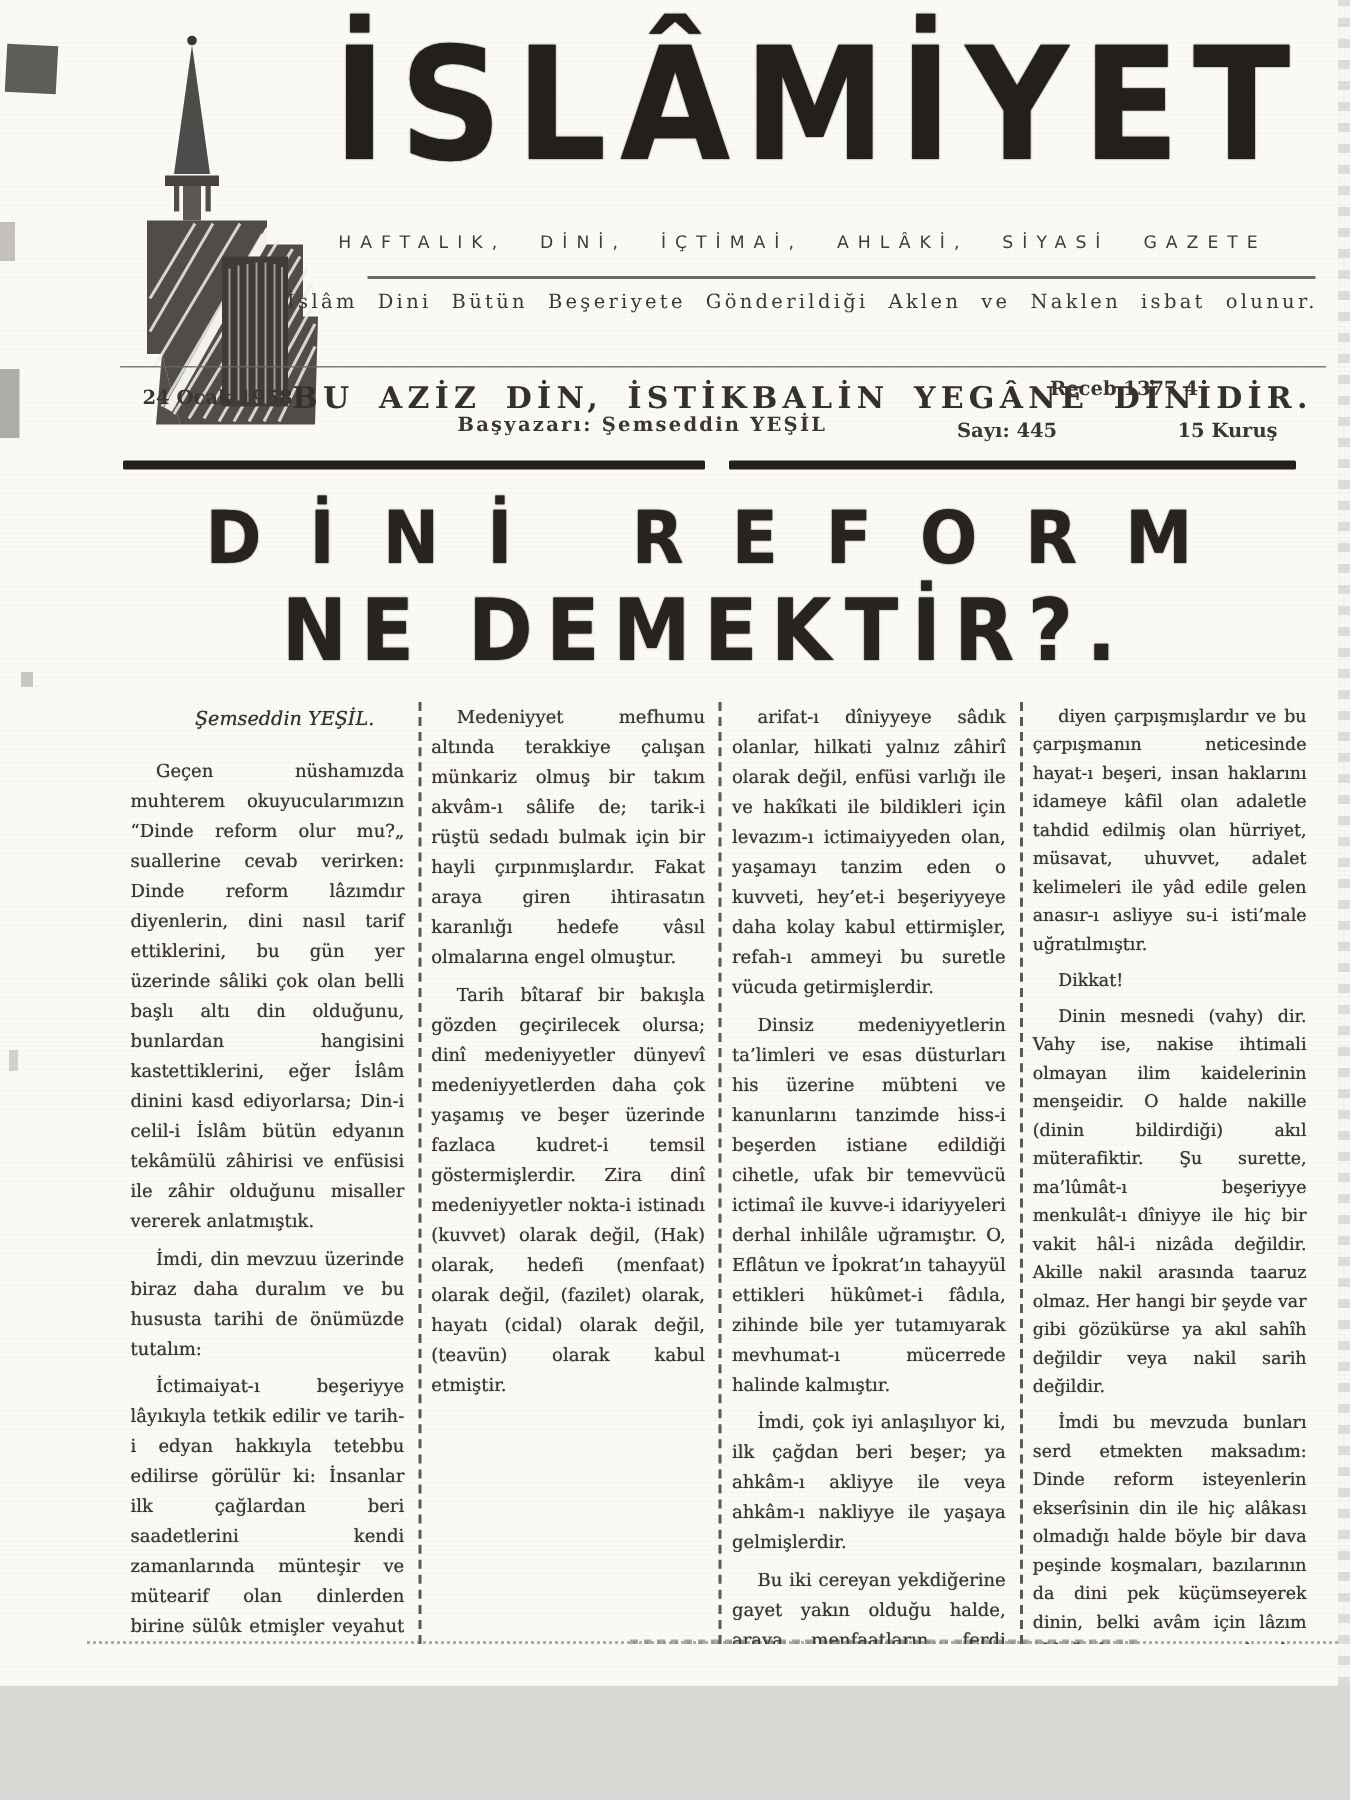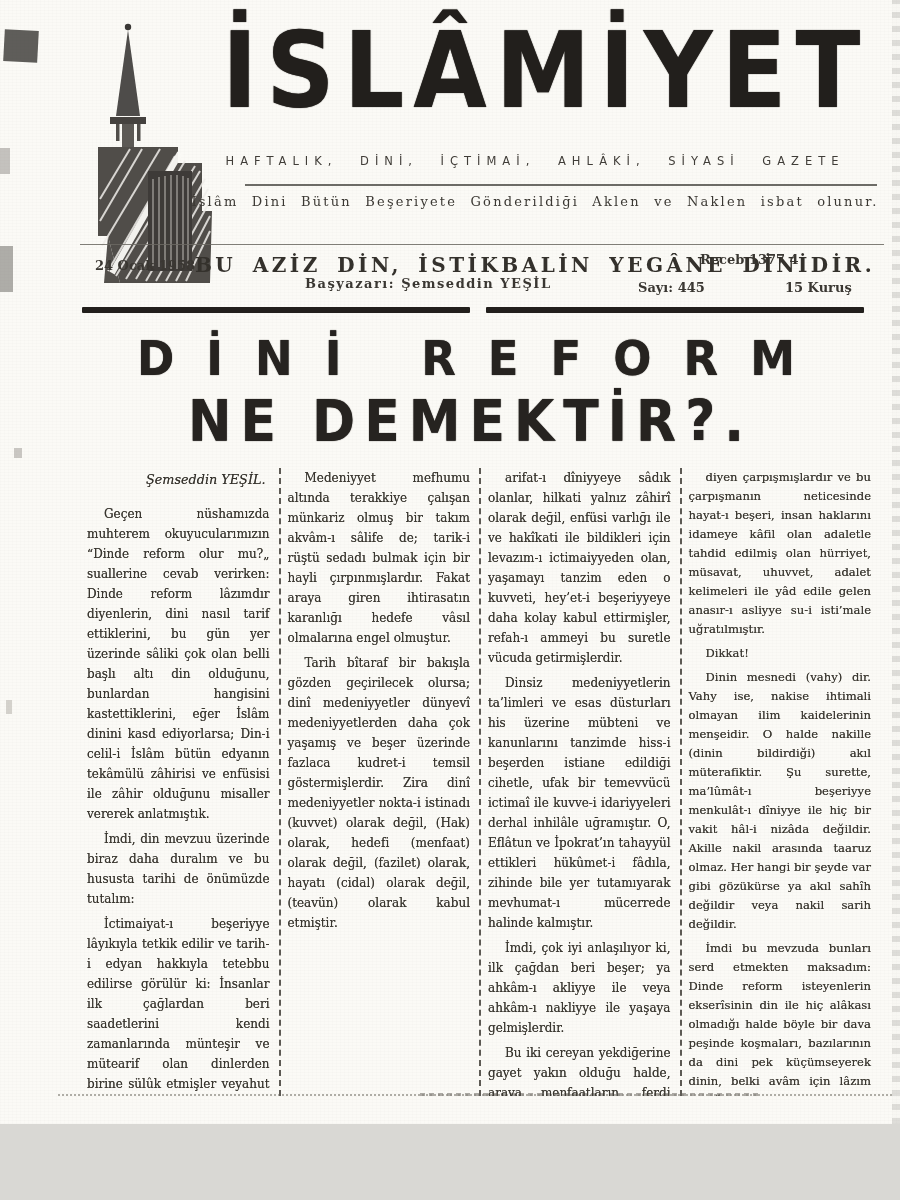--- a/index.html
+++ b/index.html
@@ -61,21 +61,21 @@
   .hl1{font-size:45px;letter-spacing:32px;padding-left:32px;white-space:nowrap;transform:scaleY(1.08);}
   .hl2{font-size:52px;letter-spacing:9px;padding-left:9px;margin-top:6px;white-space:nowrap;transform:scaleY(1.1);}
   
   .columns{position:absolute;left:80px;top:468px;width:800px;height:628px;display:flex;overflow:hidden;}
   .col{flex:1 1 0;padding:0 9px 0 7px;overflow:hidden;
     font-size:12px;line-height:20px;color:#39362f;
     text-shadow:0 0 .6px rgba(52,49,44,.75);}
   .col + .col{border-left:2px dashed #5d5a54;}
   .col p{margin:0 0 5px;text-indent:17px;text-align:justify;}
   .col.tight{font-size:11.6px;line-height:19px;}
-  .byline{text-align:right;font-style:italic;font-size:12.8px;margin:2px 4px 14px 0;color:#35322c;}
+  .byline{text-align:right;font-style:italic;font-size:12.8px;margin:2px 20px 14px 0;color:#35322c;}
 </style>
 </head>
 <body>
 
 <div class="page">
 
   <div class="artifact a-tl"></div>
   <div class="artifact a-l2"></div>
   <div class="artifact a-l3"></div>
   <div class="artifact a-l4"></div>

